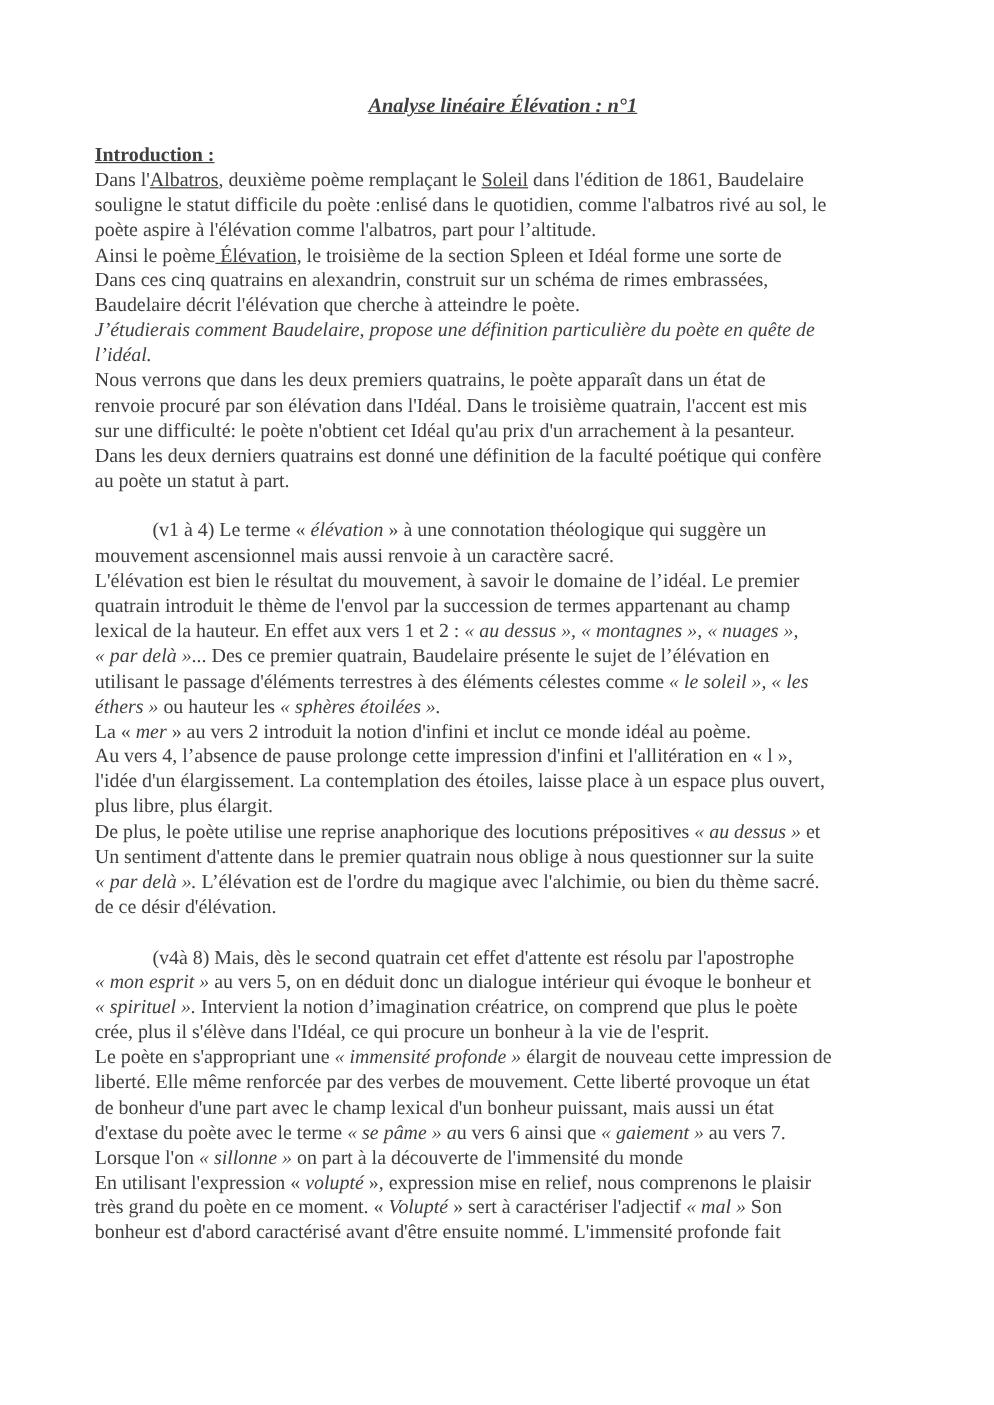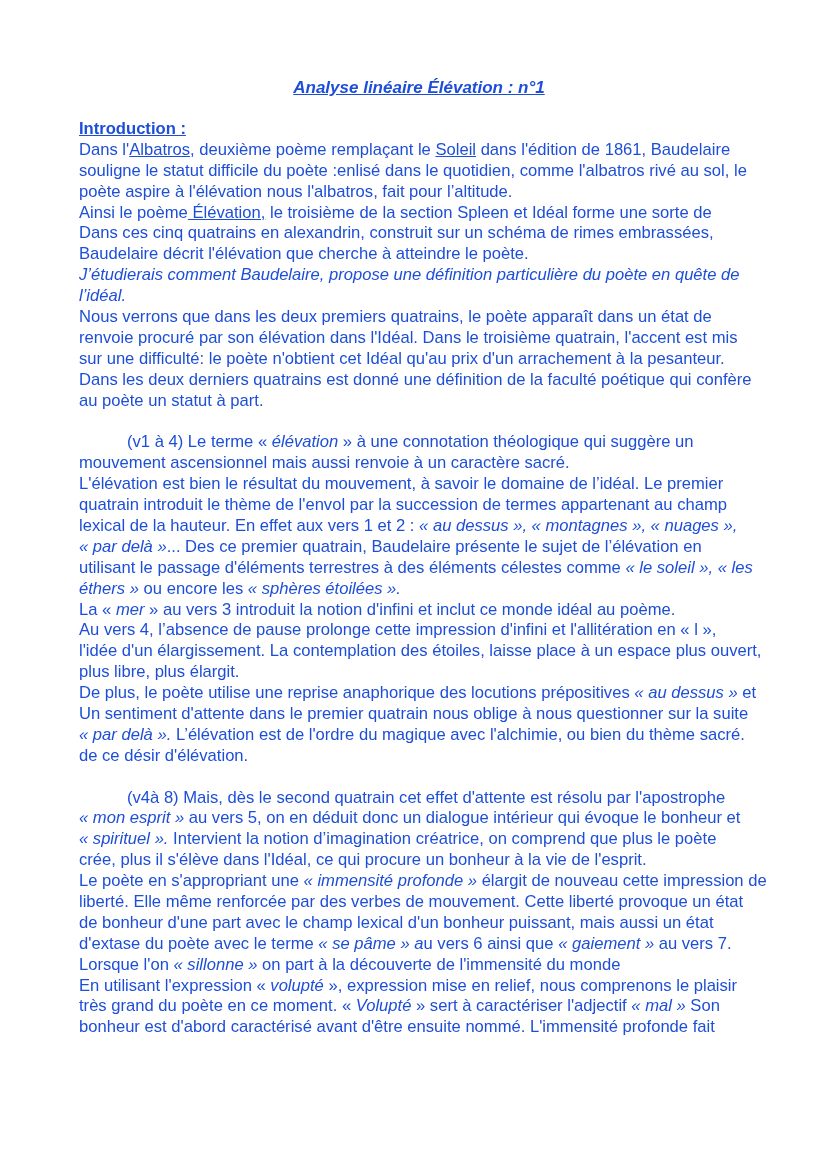--- a/index.html
+++ b/index.html
@@ -1,20 +1,20 @@
 <!DOCTYPE html>
 <html><head>
 <meta charset="utf-8">
 <style>
   html, body { margin: 0; padding: 0; background: #ffffff; }
   body { width: 828px; height: 1171px; overflow: hidden; position: relative; }
   .page {
     position: absolute; left: 79px; top: 78px; width: 680px;
-    font-family: Liberation Sans, sans-serif;
-    font-size: 16.6px; line-height: 20.9px; color: #1d4ed8;
+    font-family: Liberation Serif, serif;
+    font-size: 16.6px; line-height: 20.9px; color: #404040;
   }
   .title {
     text-align: center; font-weight: bold; font-style: italic;
     text-decoration: underline; font-size: 17px; margin: 0 0 20px 0; height: 21px;
   }
   .heading { font-weight: bold; text-decoration: underline; margin-top: 10px; }
   .line { white-space: nowrap; display: block; height: 20.9px; }
   .blank { height: 20.9px; display: block; }
   .u { text-decoration: underline; }
   .i { font-style: italic; margin-top: 27px; }
@@ -22,43 +22,43 @@
 </style>
 </head>
 <body>
 
 <div class="page">
   <div class="title">Analyse linéaire Élévation : n°1</div>
   <div class="heading">Introduction : </div>
   <div id="intro">
       <span class="line"><span>Dans l'</span><span class="u">Albatros</span><span>, deuxième poème remplaçant le </span><span class="u">Soleil</span><span> dans l'édition de 1861, Baudelaire</span></span>
       <span class="line"><span>souligne le statut difficile du poète :enlisé dans le quotidien, comme l'albatros rivé au sol, le</span></span>
-      <span class="line"><span>poète aspire à l'élévation nous l'albatros, fait pour l’altitude.</span></span>
+      <span class="line"><span>poète aspire à l'élévation comme l'albatros, part pour l’altitude.</span></span>
       <span class="line"><span>Ainsi le poème</span><span class="u"> Élévation,</span><span> le troisième de la section Spleen et Idéal forme une sorte de</span></span>
       <span class="line"><span>Dans ces cinq quatrains en alexandrin, construit sur un schéma de rimes embrassées,</span></span>
       <span class="line"><span>Baudelaire décrit l'élévation que cherche à atteindre le poète.</span></span>
       <span class="line"><span class="i">J’étudierais comment Baudelaire, propose une définition particulière du poète en quête de</span></span>
       <span class="line"><span class="i">l’idéal.</span></span>
       <span class="line"><span>Nous verrons que dans les deux premiers quatrains, le poète apparaît dans un état de</span></span>
       <span class="line"><span>renvoie procuré par son élévation dans l'Idéal. Dans le troisième quatrain, l'accent est mis</span></span>
       <span class="line"><span>sur une difficulté: le poète n'obtient cet Idéal qu'au prix d'un arrachement à la pesanteur.</span></span>
       <span class="line"><span>Dans les deux derniers quatrains est donné une définition de la faculté poétique qui confère</span></span>
       <span class="line"><span>au poète un statut à part.</span></span>
     </div>
   <span class="blank"></span>
   <div id="section1">
       <span class="line indent"><span>(v1 à 4) Le terme « </span><span class="i">élévation</span><span> » à une connotation théologique qui suggère un</span></span>
       <span class="line"><span>mouvement ascensionnel mais aussi renvoie à un caractère sacré.</span></span>
       <span class="line"><span>L'élévation est bien le résultat du mouvement, à savoir le domaine de l’idéal. Le premier</span></span>
       <span class="line"><span>quatrain introduit le thème de l'envol par la succession de termes appartenant au champ</span></span>
       <span class="line"><span>lexical de la hauteur. En effet aux vers 1 et 2 : </span><span class="i">« au dessus », « montagnes », « nuages »,</span></span>
       <span class="line"><span class="i">« par delà »</span><span>... Des ce premier quatrain, Baudelaire présente le sujet de l’élévation en</span></span>
       <span class="line"><span>utilisant le passage d'éléments terrestres à des éléments célestes comme </span><span class="i">« le soleil », « les</span></span>
-      <span class="line"><span class="i">éthers »</span><span> ou encore les </span><span class="i">« sphères étoilées ».</span></span>
-      <span class="line"><span>La « </span><span class="i">mer</span><span> » au vers 3 introduit la notion d'infini et inclut ce monde idéal au poème.</span></span>
+      <span class="line"><span class="i">éthers »</span><span> ou hauteur les </span><span class="i">« sphères étoilées ».</span></span>
+      <span class="line"><span>La « </span><span class="i">mer</span><span> » au vers 2 introduit la notion d'infini et inclut ce monde idéal au poème.</span></span>
       <span class="line"><span>Au vers 4, l’absence de pause prolonge cette impression d'infini et l'allitération en « l »,</span></span>
       <span class="line"><span>l'idée d'un élargissement. La contemplation des étoiles, laisse place à un espace plus ouvert,</span></span>
       <span class="line"><span>plus libre, plus élargit.</span></span>
       <span class="line"><span>De plus, le poète utilise une reprise anaphorique des locutions prépositives </span><span class="i">« au dessus »</span><span> et</span></span>
       <span class="line"><span>Un sentiment d'attente dans le premier quatrain nous oblige à nous questionner sur la suite</span></span>
       <span class="line"><span class="i">« par delà ».</span><span> L’élévation est de l'ordre du magique avec l'alchimie, ou bien du thème sacré.</span></span>
       <span class="line"><span>de ce désir d'élévation.</span></span>
     </div>
   <span class="blank"></span>
   <div id="section2">

